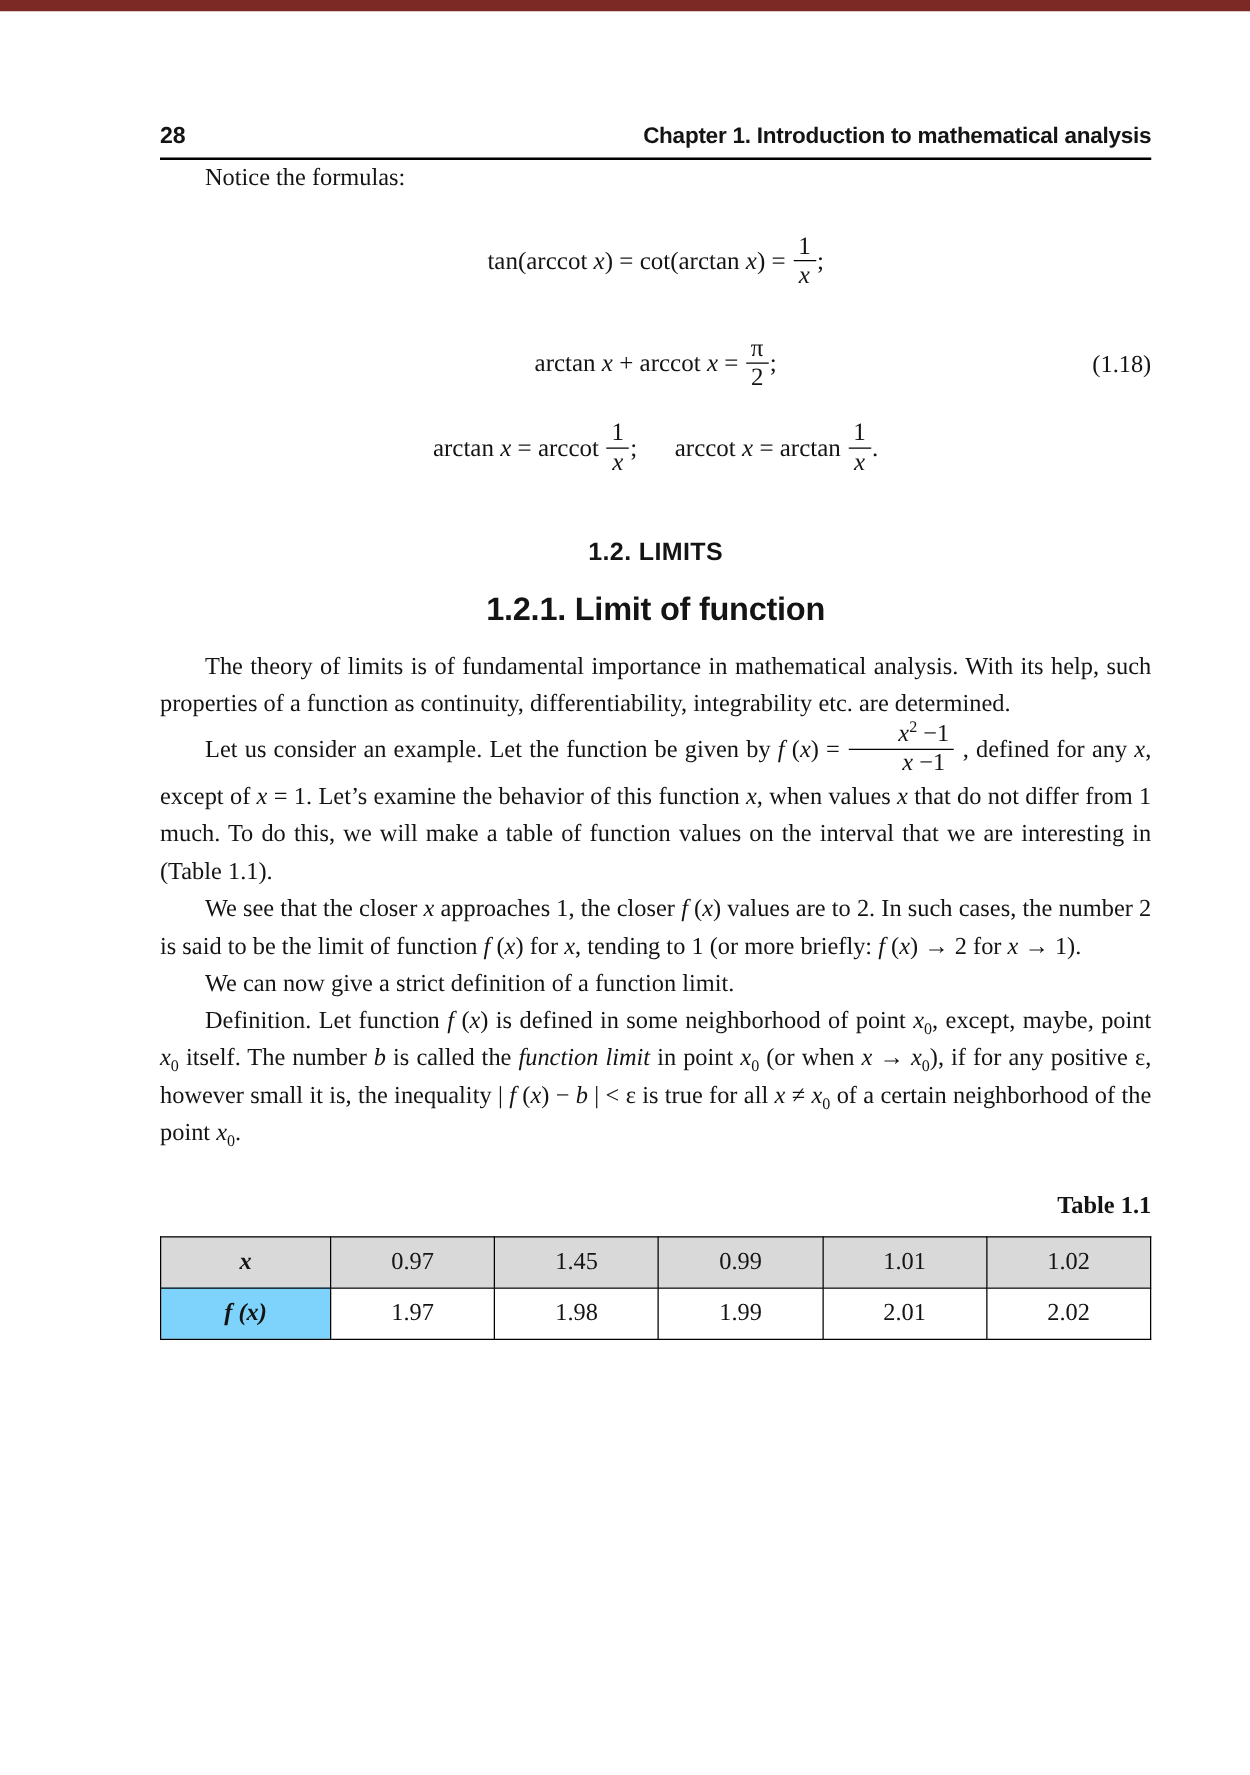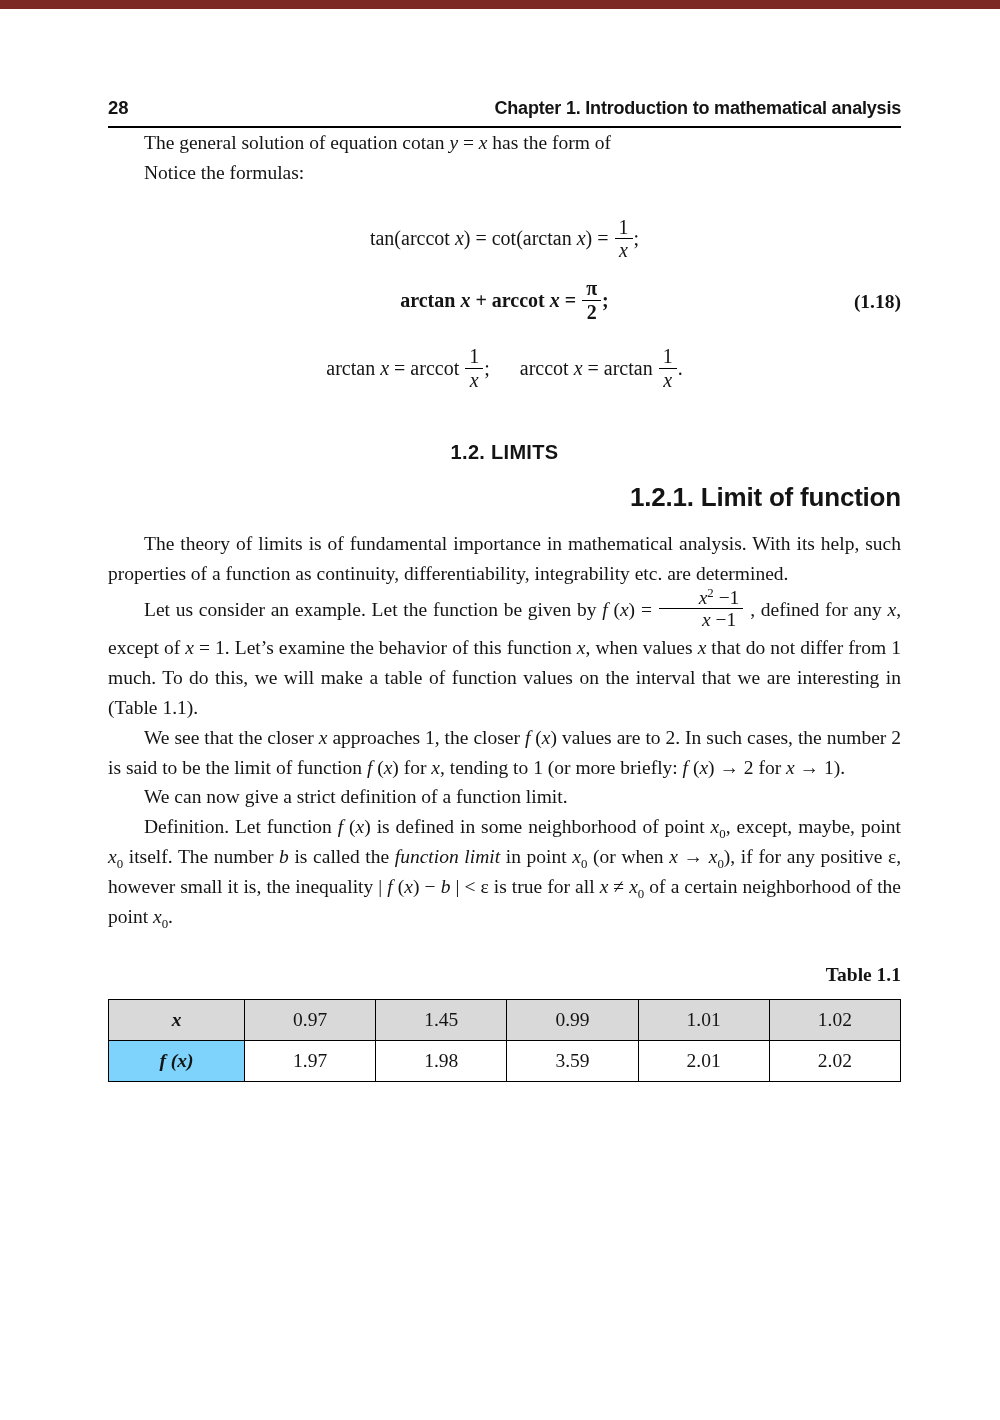--- a/index.html
+++ b/index.html
@@ -1,65 +1,64 @@
 <!DOCTYPE html>
 <html><head>
 <meta charset="utf-8">
 <style>
   html,body{margin:0;padding:0;background:#ffffff;}
   body{width:1000px;height:1420px;position:relative;font-family:"Liberation Serif","DejaVu Serif",serif;color:#141414;overflow:hidden;}
   .topbar{position:absolute;top:0;left:0;width:1000px;height:9px;background:#7c2824;}
-  .content{position:absolute;top:0;left:108px;width:793px;}
+  .content{position:absolute;top:0;left:128px;width:793px;}
   
   .header{display:flex;justify-content:space-between;align-items:baseline;margin-top:97px;padding-bottom:7px;border-bottom:2.5px solid #000;font-family:"Liberation Sans","DejaVu Sans",sans-serif;}
   .pagenum{font-weight:bold;font-size:18.5px;}
   .runhead{font-weight:bold;font-size:18px;letter-spacing:-0.2px;text-align:center;}
   
   p.body{font-size:19.5px;line-height:1.53;text-align:justify;margin:0;}
   .indent{text-indent:36px;}
   .mt1{margin-top:26px;}
   .mt2{margin-top:12px;}
   .run-i{font-style:italic;}
   .run-b{font-weight:normal;}
   .run-sup{vertical-align:super;font-size:66%;line-height:0;}
   .run-sub{vertical-align:sub;font-size:66%;line-height:0;}
   
   .eq{position:relative;text-align:center;font-size:20px;line-height:1.25;}
   .eq117{margin:16px 0 14px;}
   .f1{margin:30px 0 0;}
-  .f2{margin:16px 0 0;font-weight:bold;}
+  .f2{margin:36px 0 0;}
   .f3{margin:22px 0 0;}
   .eqnum{position:absolute;right:0;top:50%;transform:translateY(-50%);font-size:19.5px;}
   .frac{display:inline-block;vertical-align:middle;text-align:center;line-height:1.12;padding:0 1px;position:relative;top:-2px;}
   .frac .fn,.frac .fd{display:block;padding:0 4px;}
   .frac .fd{border-top:1.4px solid #000;}
   
   h1.section{font-family:"Liberation Sans","DejaVu Sans",sans-serif;font-size:20px;font-weight:bold;text-align:center;margin:48px 0 10px;letter-spacing:0.3px;}
-  h2.subsection{font-family:"Liberation Sans","DejaVu Sans",sans-serif;font-size:26px;font-weight:bold;text-align:right;margin:18px 0 16px;letter-spacing:-0.2px;}
+  h2.subsection{font-family:"Liberation Sans","DejaVu Sans",sans-serif;font-size:26px;font-weight:bold;text-align:center;margin:18px 0 16px;letter-spacing:-0.2px;}
   
   .tablecap{font-weight:bold;font-size:19.5px;margin:32px 0 13px;text-align:right;}
   table.vals{border-collapse:collapse;width:793px;font-size:19.5px;table-layout:fixed;}
   .vals td{border:1.6px solid #000;text-align:center;padding:9px 4px;background:#ffffff;}
   .vals tr.gray td{background:#d9d9d9;}
   .vals td.rowhead{background:#7dd3fc;font-weight:bold;font-style:italic;}
   col.c0{width:136px;}
 </style>
 </head>
 <body>
 
 <div>
   <div class="topbar"></div>
   <div class="content">
 
     <div class="header">
       <span class="pagenum">28</span>
       <span class="runhead">Chapter 1. Introduction to mathematical analysis</span>
     </div>
 
-    <p class="body indent mt1"><span>The general solution of equation cotan </span><span class="run-i">y</span><span> = </span><span class="run-i">x</span><span> has the form of</span></p>
 
 
     <p class="body indent"><span>Notice the formulas:</span></p>
 
     <div class="eq f1">
       <span class="eqbody"><span>tan(arccot </span><span class="run-i">x</span><span>) = cot(arctan </span><span class="run-i">x</span><span>) = </span><span class="frac"><span class="fn"><span>1</span></span><span class="fd"><span class="run-i">x</span></span></span><span>;</span></span>
     </div>
 
     <div class="eq f2">
       <span class="eqbody"><span>arctan </span><span class="run-i">x</span><span> + arccot </span><span class="run-i">x</span><span> = </span><span class="frac"><span class="fn"><span>π</span></span><span class="fd"><span>2</span></span></span><span>;</span></span>
@@ -97,21 +96,21 @@
           <td>0.97</td>
           <td>1.45</td>
           <td>0.99</td>
           <td>1.01</td>
           <td>1.02</td>
         </tr>
         <tr>
           <td class="rowhead">f (x)</td>
           <td>1.97</td>
           <td>1.98</td>
-          <td>3.59</td>
+          <td>1.99</td>
           <td>2.01</td>
           <td>2.02</td>
         </tr>
       </tbody>
     </table>
 
   </div>
 </div>
 
 </body></html>

